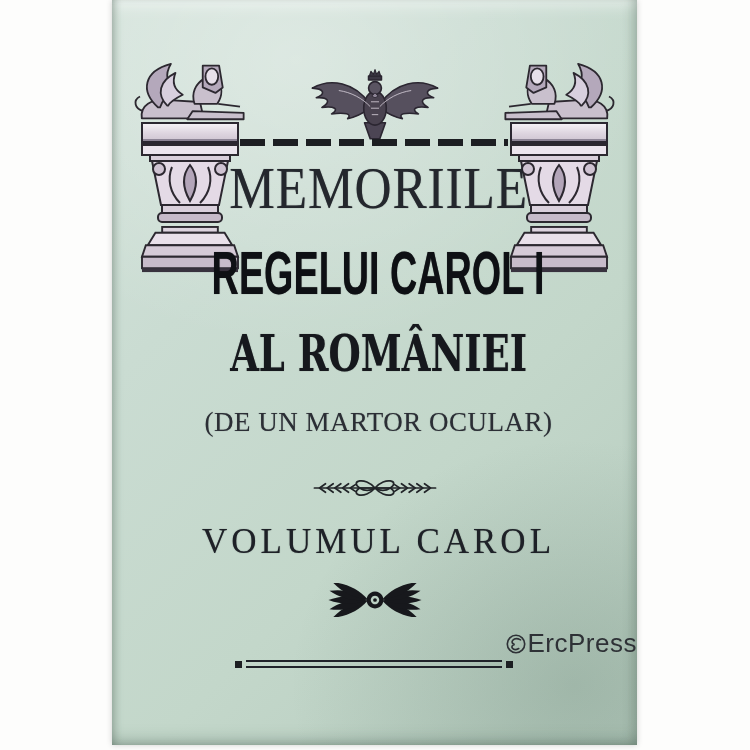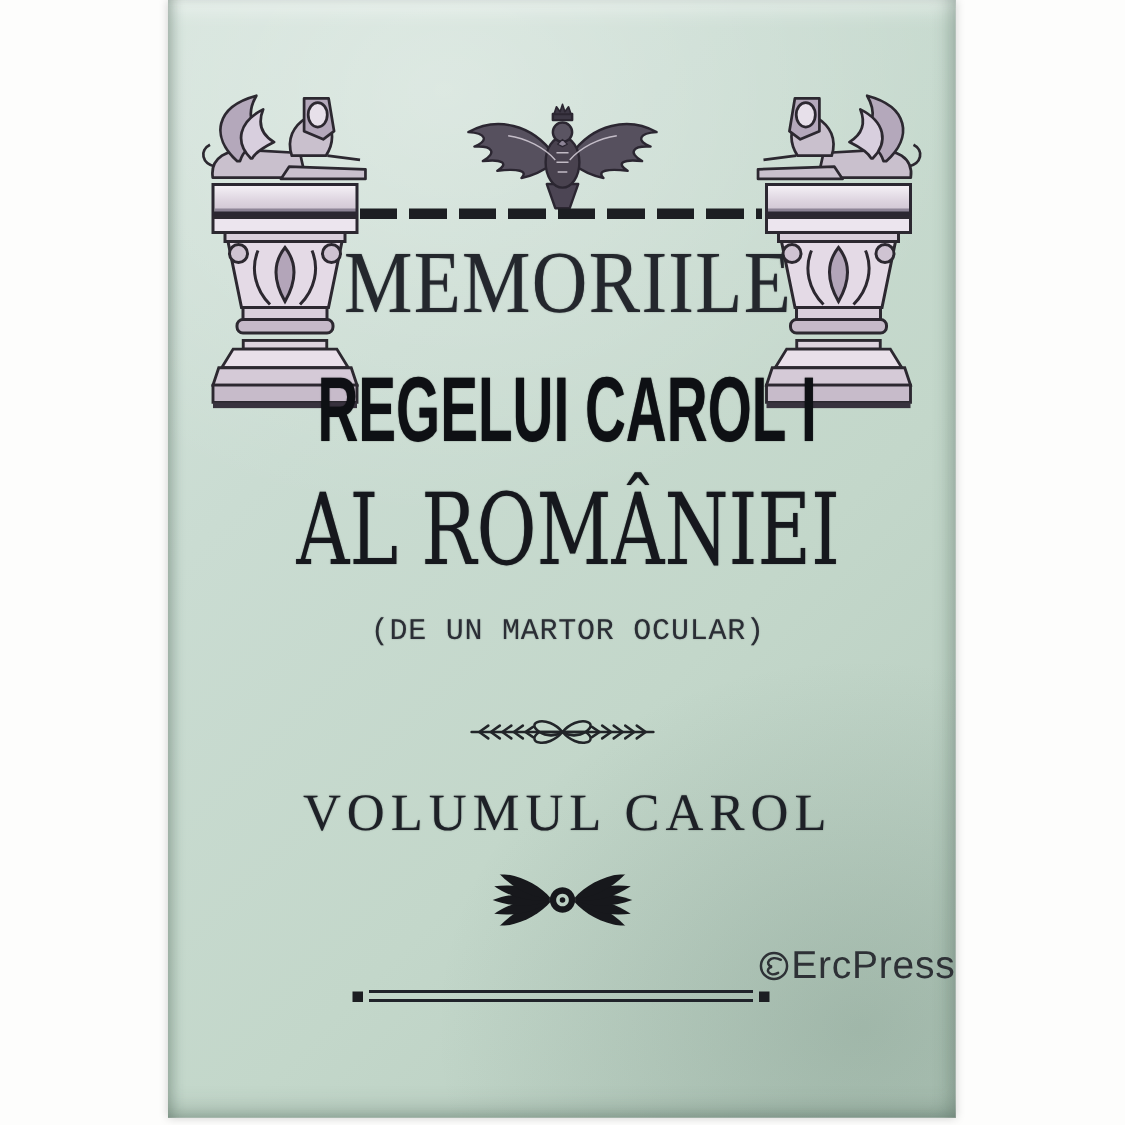--- a/index.html
+++ b/index.html
@@ -56,24 +56,24 @@
   .emblem{position:absolute;top:68px;left:50%;transform:translateX(-50%);width:150px;height:74px;}
   
   .titles{position:absolute;left:4px;width:100%;text-align:center;color:#23262c;}
   .t-memoriile{top:156px;font-family:"Liberation Serif",serif;font-size:59px;line-height:64px;
     letter-spacing:1px;color:#24272d;text-shadow:0 0 1px rgba(25,28,34,.55);}
   .t-memoriile .sq{display:inline-block;transform:scaleX(.87);transform-origin:center;white-space:nowrap;}
   .t-regelui{top:240px;font-family:"Liberation Sans",sans-serif;font-weight:bold;font-size:59px;line-height:66px;
     color:#0e1014;}
   .t-regelui .sq{display:inline-block;transform:scaleX(.64) scaleY(1.04);transform-origin:center;white-space:nowrap;
     text-shadow:0 0 1px rgba(5,6,8,.6);}
-  .t-romaniei{top:326px;font-family:"DejaVu Serif",serif;font-weight:normal;font-size:66px;line-height:56px;color:#16181d;}
+  .t-romaniei{top:326px;font-family:"DejaVu Serif",serif;font-weight:bold;font-size:50px;line-height:56px;color:#16181d;}
   .t-romaniei .sq{display:inline-block;transform:scaleX(.74);transform-origin:center;white-space:nowrap;
     text-shadow:0 0 1px rgba(10,12,16,.5);}
-  .t-subtitle{top:406px;font-family:Liberation Mono, monospace;font-size:20px;line-height:32px;
+  .t-subtitle{top:406px;font-family:Liberation Serif, serif;font-size:27px;line-height:32px;
     letter-spacing:.5px;color:#2b2e35;text-shadow:0 0 1px rgba(30,34,40,.4);}
   .t-volume{top:522px;font-family:"Liberation Serif",serif;font-size:35px;line-height:40px;
     letter-spacing:4px;color:#1e2127;text-shadow:0 0 1px rgba(20,24,30,.5);}
   .orn-divider{position:absolute;top:474px;left:50%;transform:translateX(-50%);width:128px;height:28px;}
   .orn-rosette{position:absolute;top:583px;left:50%;transform:translateX(-50%);width:110px;height:34px;}
   .publisher{
     position:absolute;top:628px;left:0;width:100%;text-align:right;
     font-family:"Liberation Sans",sans-serif;font-size:26px;color:#2e3136;letter-spacing:.5px;
   }
   .publisher .logo{display:inline-block;width:22px;height:22px;vertical-align:-3px;margin-right:1px;}

